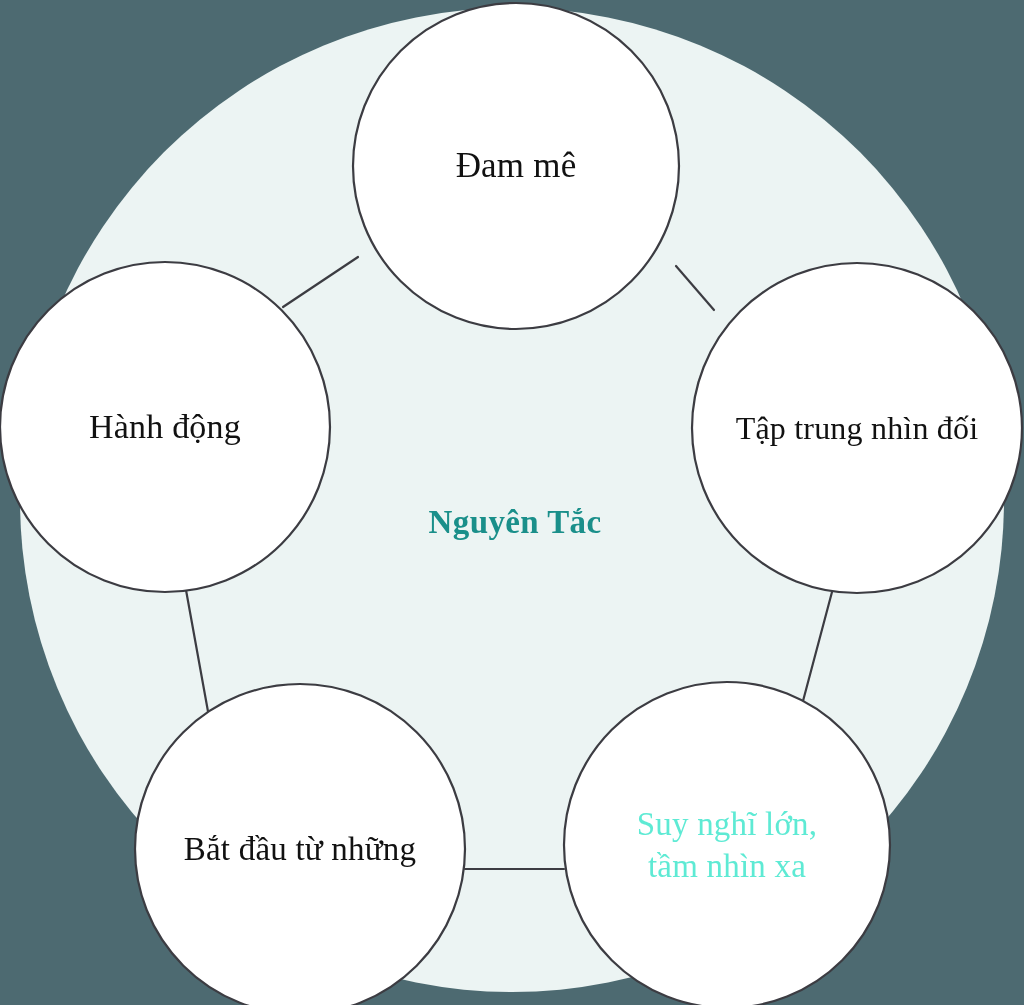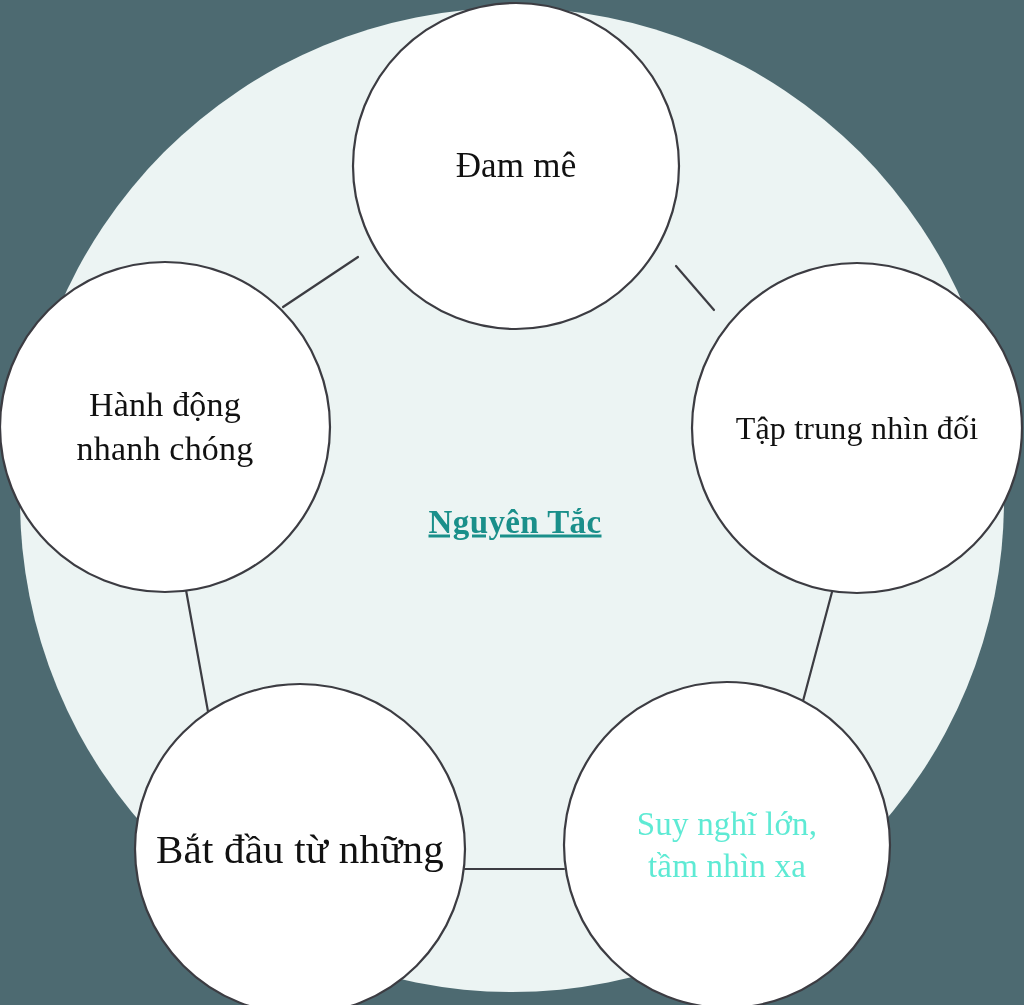--- a/index.html
+++ b/index.html
@@ -40,21 +40,20 @@
   .node-label .line { display: block; }
   #center-label {
     position: absolute;
     text-align: center;
     font-weight: bold;
     font-size: 33px;
     letter-spacing: 0.4px;
     color: #1a8f8a;
     white-space: nowrap;
     transform: translate(-50%, -50%);
-    text-decoration: underline;
   }
 </style>
 </head>
 <body style="background: rgb(77, 106, 113);">
 
 <div id="diagram-root">
 
   <svg id="diagram-svg" viewBox="0 0 1024 1005" xmlns="http://www.w3.org/2000/svg">
     <rect x="0" y="0" width="1024" height="1005" fill="#4d6a71"></rect>
 
@@ -80,24 +79,23 @@
       <div class="node-label" style="left: 516px; top: 166px; font-size: 35px; color: rgb(17, 17, 17);">
         <span class="line">Đam mê</span>
       </div>
       <div class="node-label" style="left: 857px; top: 428px; font-size: 32px; color: rgb(17, 17, 17);">
         <span class="line">Tập trung nhìn đối</span>
       </div>
       <div class="node-label" style="left: 727px; top: 845px; font-size: 33px; color: #5eead4;">
         <span class="line">Suy nghĩ lớn,</span>
         <span class="line">tầm nhìn xa</span>
       </div>
-      <div class="node-label" style="left: 300px; top: 849px; font-size: 41px; color: rgb(17, 17, 17);">
+      <div class="node-label" style="left: 300px; top: 849px; font-size: 33px; color: rgb(17, 17, 17);">
         <span class="line">Bắt đầu từ những</span>
       </div>
       <div class="node-label" style="left: 165px; top: 427px; font-size: 34px; color: rgb(17, 17, 17);">
         <span class="line">Hành động</span>
-        <span class="line">nhanh chóng</span>
       </div>
     </div>
 
   <div id="center-label" style="left: 515px; top: 522px; color: rgb(26, 143, 138);">Nguyên Tắc</div>
 
 </div>
 
 </body></html>

